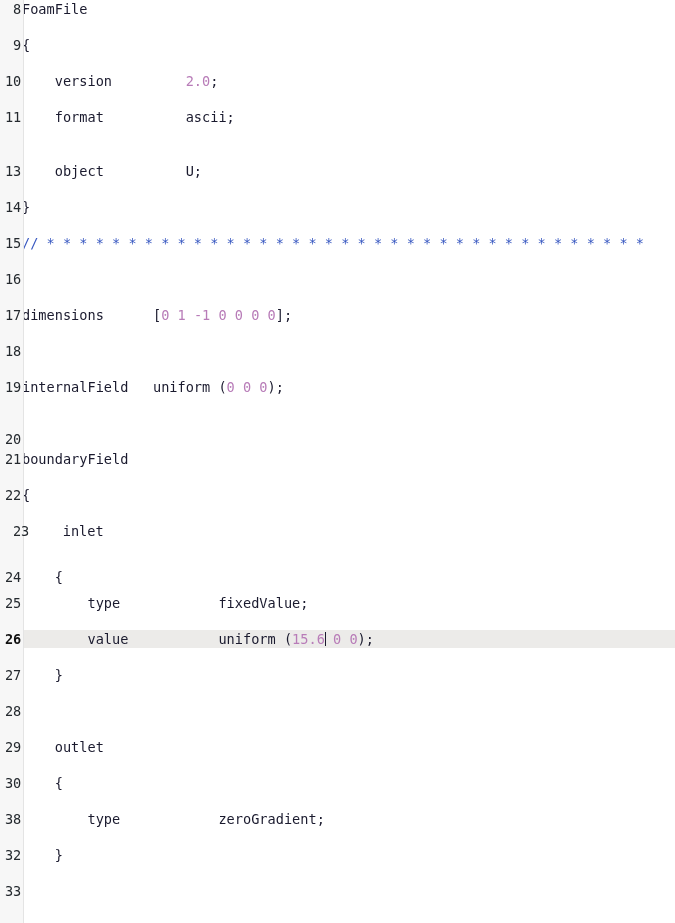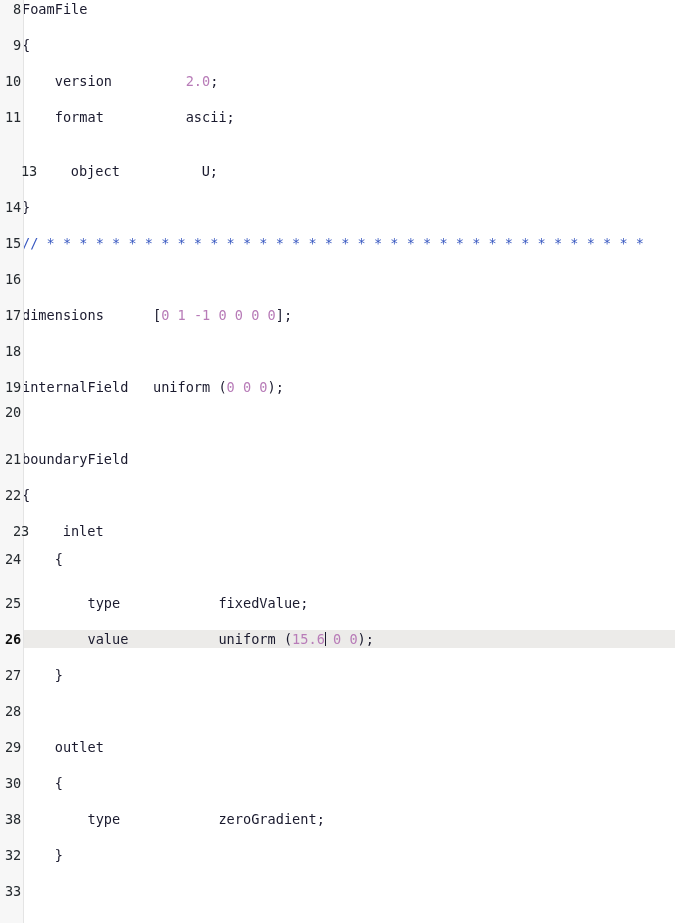--- a/index.html
+++ b/index.html
@@ -99,32 +99,32 @@
 
 <div id="editor">
 
   <div id="gutter"></div>
 
   <div id="rows">
       <div class="row" style="top: 0px;"><span class="lineno">8</span><span class="code"><span class="tok-plain">FoamFile</span></span></div>
       <div class="row" style="top: 18px;"><span class="lineno">9</span><span class="code"><span class="tok-plain">{</span></span></div>
       <div class="row" style="top: 36px;"><span class="lineno">10</span><span class="code"><span class="tok-plain">    version         </span><span class="tok-num">2.0</span><span class="tok-plain">;</span></span></div>
       <div class="row" style="top: 54px;"><span class="lineno">11</span><span class="code"><span class="tok-plain">    format          ascii;</span></span></div>
-      <div class="row" style="top: 90px; margin-left: 16px;"><span class="lineno">13</span><span class="code"><span class="tok-plain">    object          U;</span></span></div>
+      <div class="row" style="top: 90px;"><span class="lineno">13</span><span class="code"><span class="tok-plain">    object          U;</span></span></div>
       <div class="row" style="top: 108px;"><span class="lineno">14</span><span class="code"><span class="tok-plain">}</span></span></div>
       <div class="row" style="top: 126px;"><span class="lineno">15</span><span class="code"><span class="tok-comment">// * * * * * * * * * * * * * * * * * * * * * * * * * * * * * * * * * * * * *</span></span></div>
       <div class="row" style="top: 144px;"><span class="lineno">16</span><span class="code"></span></div>
       <div class="row" style="top: 162px;"><span class="lineno">17</span><span class="code"><span class="tok-plain">dimensions      [</span><span class="tok-num">0 1 -1 0 0 0 0</span><span class="tok-plain">];</span></span></div>
       <div class="row" style="top: 180px;"><span class="lineno">18</span><span class="code"></span></div>
       <div class="row" style="top: 198px;"><span class="lineno">19</span><span class="code"><span class="tok-plain">internalField   uniform (</span><span class="tok-num">0 0 0</span><span class="tok-plain">);</span></span></div>
-      <div class="row" style="top: 205px;"><span class="lineno">20</span><span class="code"></span></div>
+      <div class="row" style="top: 232px;"><span class="lineno">20</span><span class="code"></span></div>
       <div class="row" style="top: 234px;"><span class="lineno">21</span><span class="code"><span class="tok-plain">boundaryField</span></span></div>
       <div class="row" style="top: 252px;"><span class="lineno">22</span><span class="code"><span class="tok-plain">{</span></span></div>
       <div class="row" style="top: 270px; margin-left: 8px;"><span class="lineno">23</span><span class="code"><span class="tok-plain">    inlet</span></span></div>
-      <div class="row" style="top: 280px;"><span class="lineno">24</span><span class="code"><span class="tok-plain">    {</span></span></div>
+      <div class="row" style="top: 298px;"><span class="lineno">24</span><span class="code"><span class="tok-plain">    {</span></span></div>
       <div class="row" style="top: 306px;"><span class="lineno">25</span><span class="code"><span class="tok-plain">        type            fixedValue;</span></span></div>
       <div class="row current" style="top: 324px;"><span class="lineno">26</span><span class="code"><span class="tok-plain">        value           uniform (</span><span class="tok-num">15.6</span><span class="caret"></span><span class="tok-plain"> </span><span class="tok-num">0 0</span><span class="tok-plain">);</span></span></div>
       <div class="row" style="top: 342px; padding-left: 12px;"><span class="lineno">27</span><span class="code"><span class="tok-plain">    }</span></span></div>
       <div class="row" style="top: 360px;"><span class="lineno">28</span><span class="code"></span></div>
       <div class="row" style="top: 378px;"><span class="lineno">29</span><span class="code"><span class="tok-plain">    outlet</span></span></div>
       <div class="row" style="top: 396px;"><span class="lineno">30</span><span class="code"><span class="tok-plain">    {</span></span></div>
       <div class="row" style="top: 414px;"><span class="lineno">38</span><span class="code"><span class="tok-plain">        type            zeroGradient;</span></span></div>
       <div class="row" style="top: 432px;"><span class="lineno">32</span><span class="code"><span class="tok-plain">    }</span></span></div>
       <div class="row" style="top: 450px;"><span class="lineno">33</span><span class="code"></span></div>
     </div>

